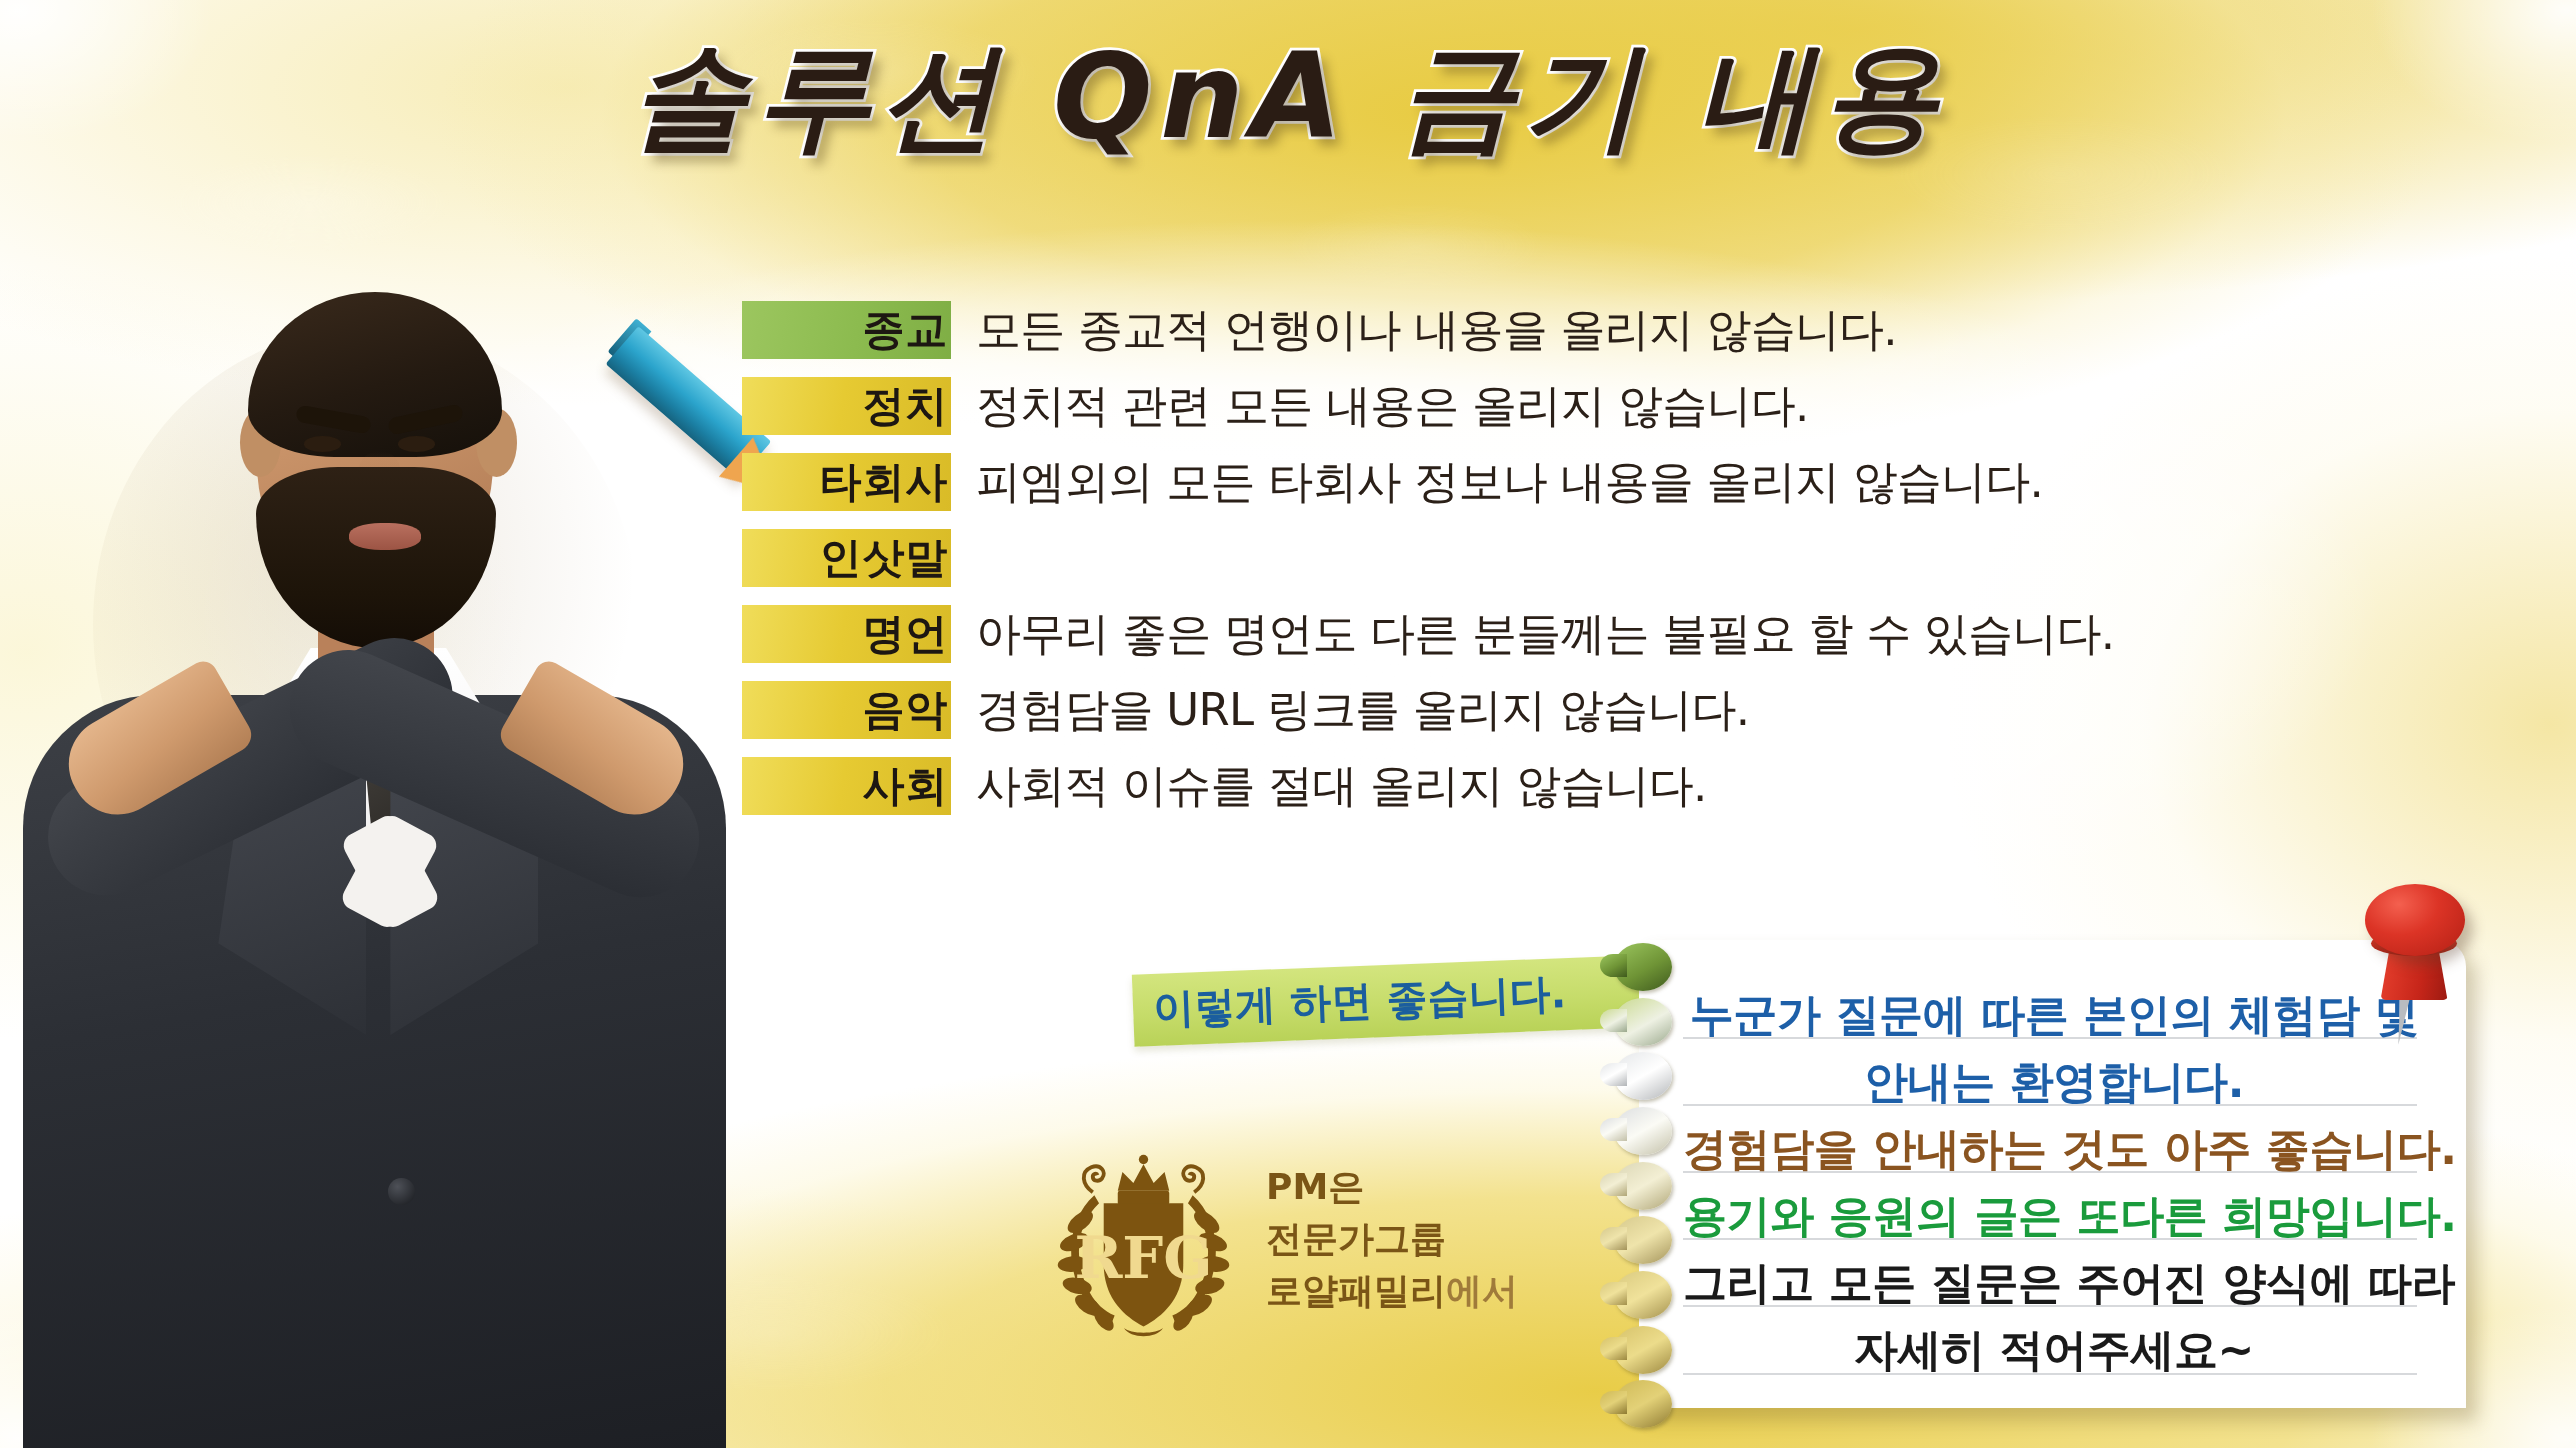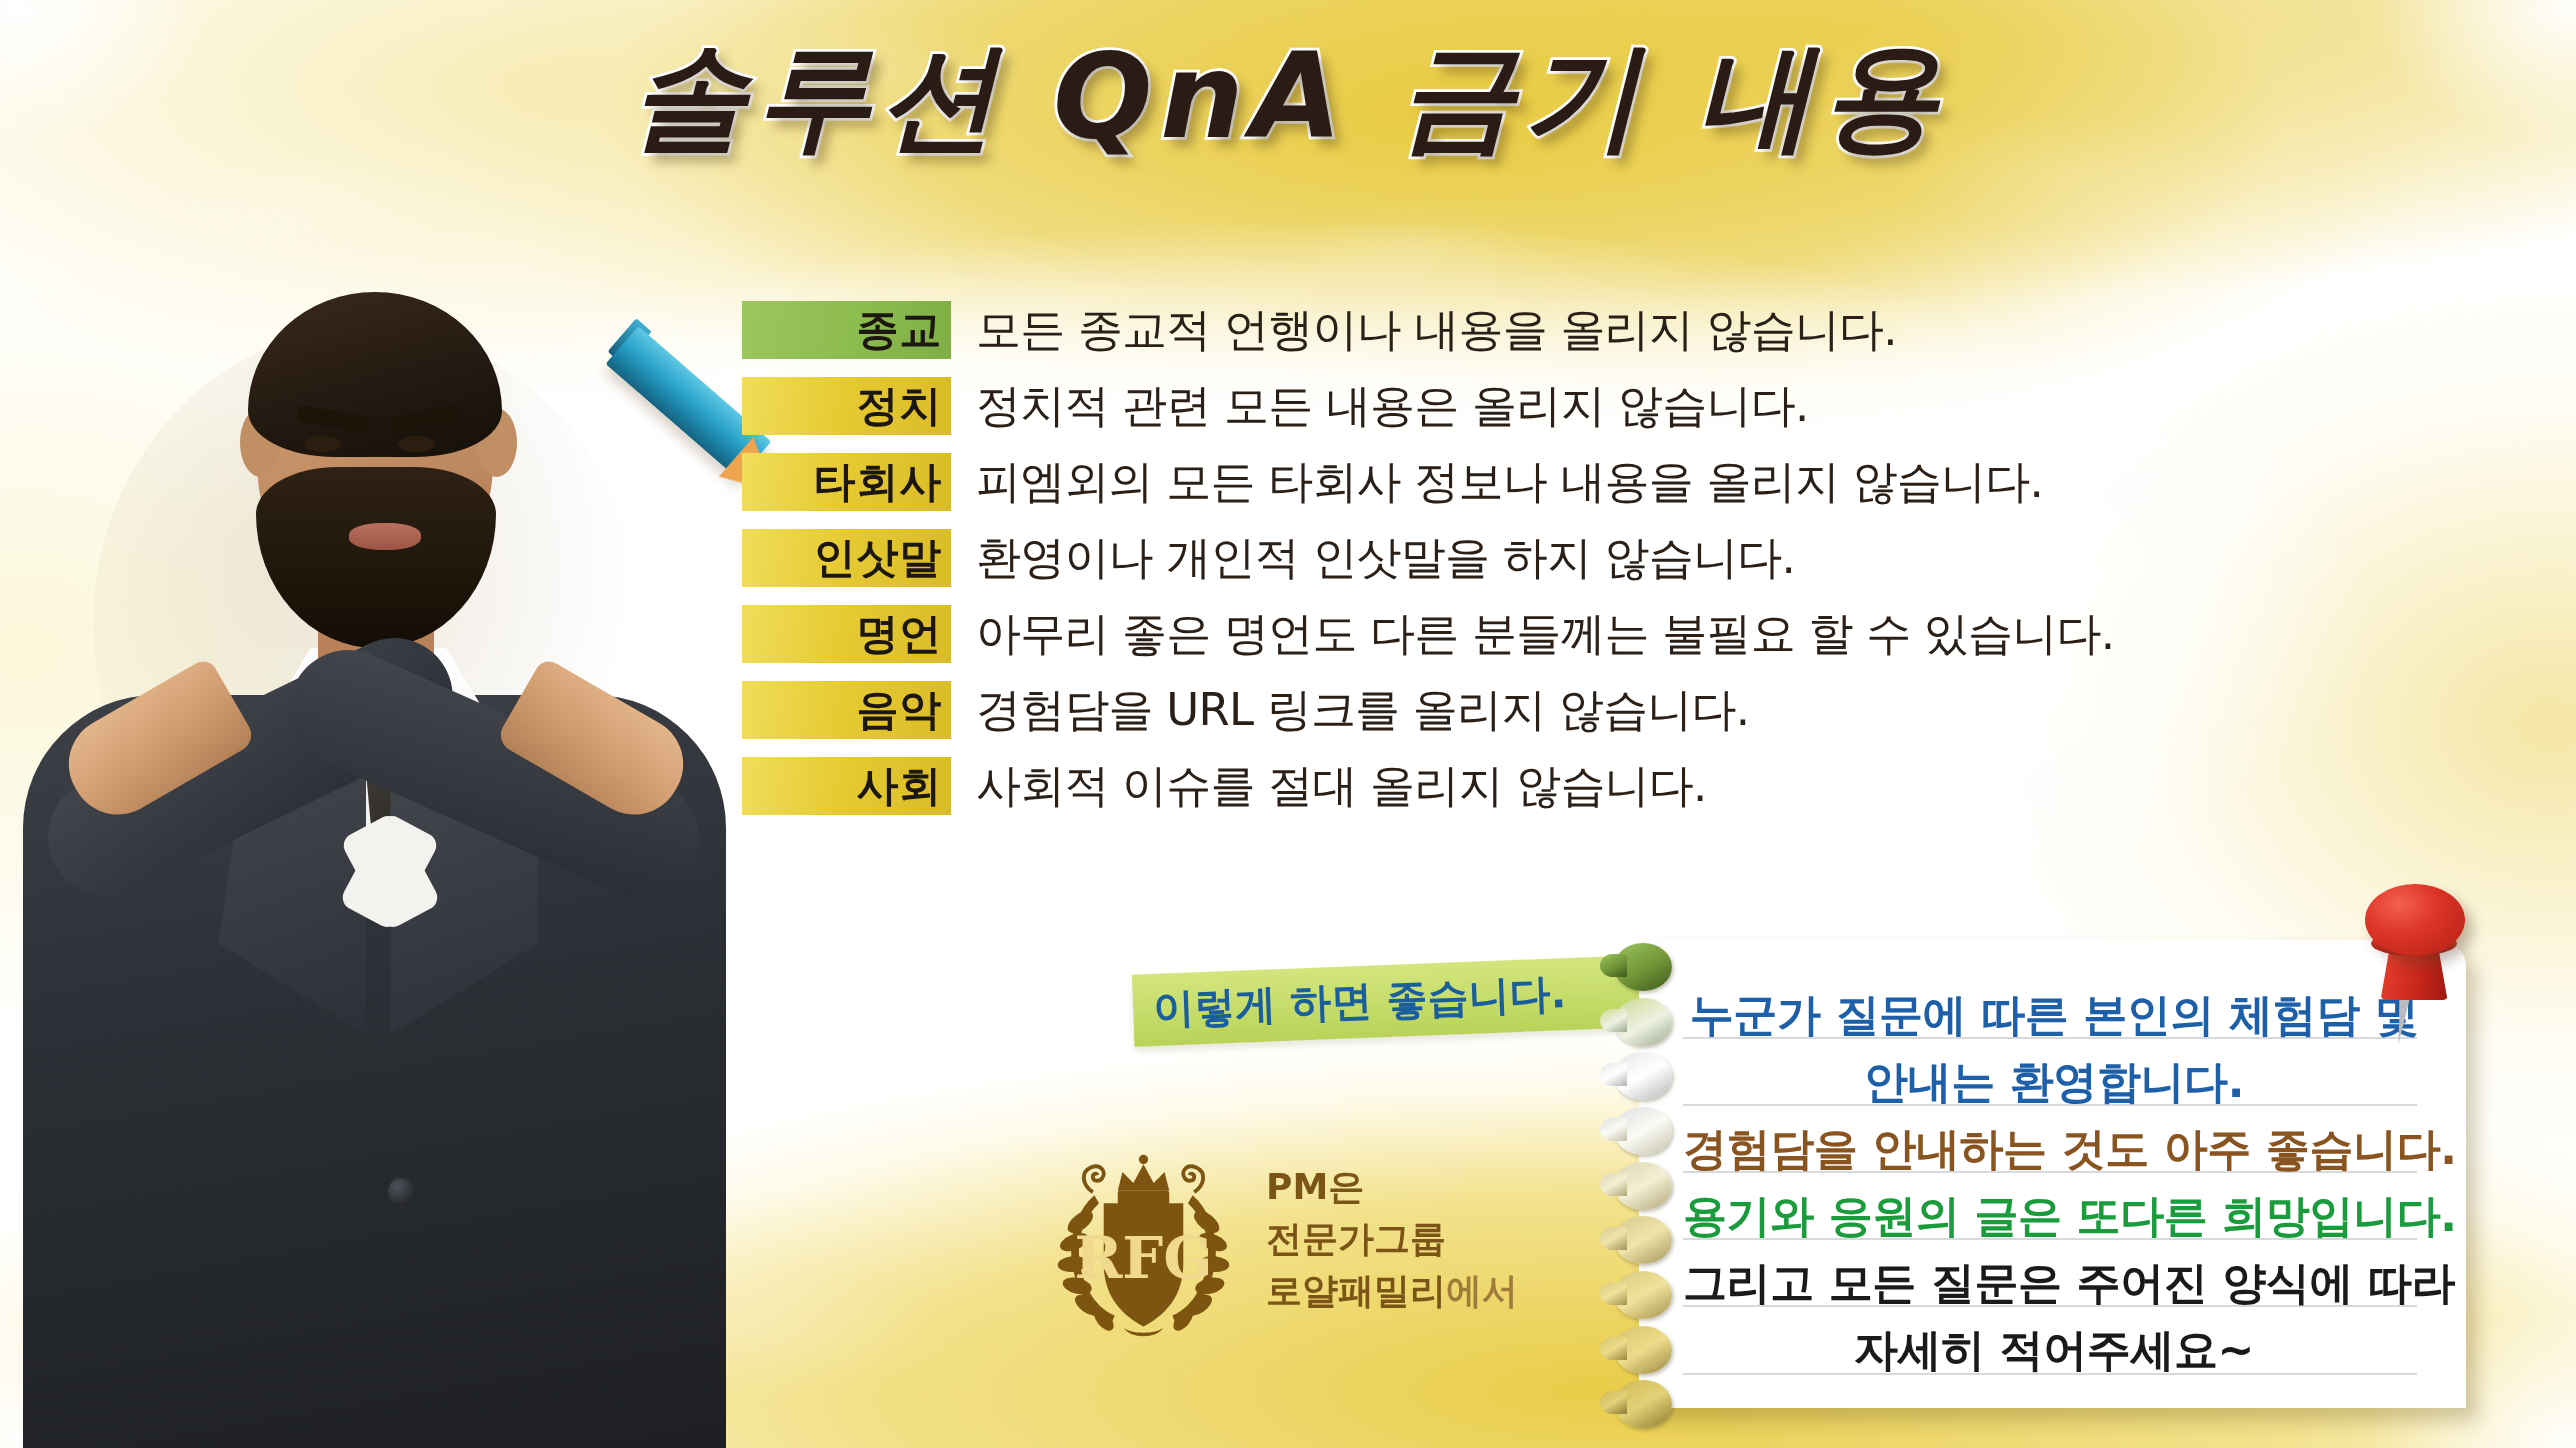--- a/index.html
+++ b/index.html
@@ -163,21 +163,21 @@
     border-left:23.4px solid #2a2a2a;
     transform:rotate(41deg);transform-origin:0 50%;
   }
 
   
   #rules{position:absolute;left:742px;top:301px;width:1717px;}
   .rule-row{position:relative;height:76px;}
   .chip{
     position:absolute;left:0;top:0;width:209px;height:58px;
     display:flex;align-items:center;justify-content:flex-end;
-    padding-right:9px;box-sizing:border-box;
+    padding-right:3px;box-sizing:border-box;
     font-size:42px;font-weight:700;color:#1d1712;letter-spacing:0.8px;
     line-height:1;
   }
   .chip-green{background:linear-gradient(100deg,#9cc65f 0%,#8cbb4f 55%,#7fae45 100%);}
   .chip-yellow{background:linear-gradient(100deg,#f0dd5a 0%,#e6ca32 48%,#d9bb27 100%);}
   .desc{
     position:absolute;left:234px;top:-1.6px;
     font-size:45px;font-weight:400;color:#2b2018;letter-spacing:-0.8px;
     line-height:62px;white-space:nowrap;
   }
@@ -324,21 +324,20 @@
       <div class="desc">정치적 관련 모든 내용은 올리지 않습니다.</div>
     </div>
 
     <div class="rule-row">
       <div class="chip chip-yellow">타회사</div>
       <div class="desc">피엠외의 모든 타회사 정보나 내용을 올리지 않습니다.</div>
     </div>
 
     <div class="rule-row">
       <div class="chip chip-yellow">인삿말</div>
-      <div class="desc">환영이나 개인적 인삿말을 하지 않습니다.</div>
     </div>
 
     <div class="rule-row">
       <div class="chip chip-yellow">명언</div>
       <div class="desc">아무리 좋은 명언도 다른 분들께는 불필요 할 수 있습니다.</div>
     </div>
 
     <div class="rule-row">
       <div class="chip chip-yellow">음악</div>
       <div class="desc">경험담을 URL 링크를 올리지 않습니다.</div>

